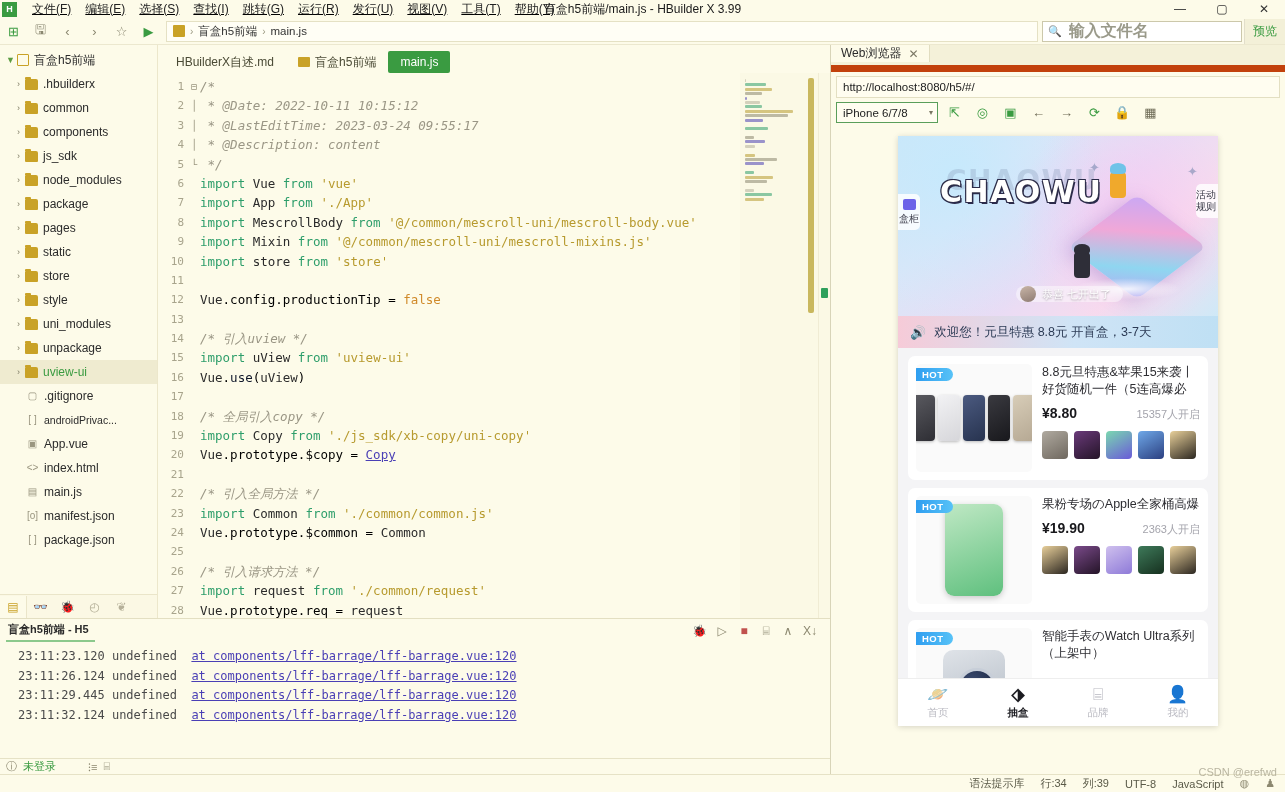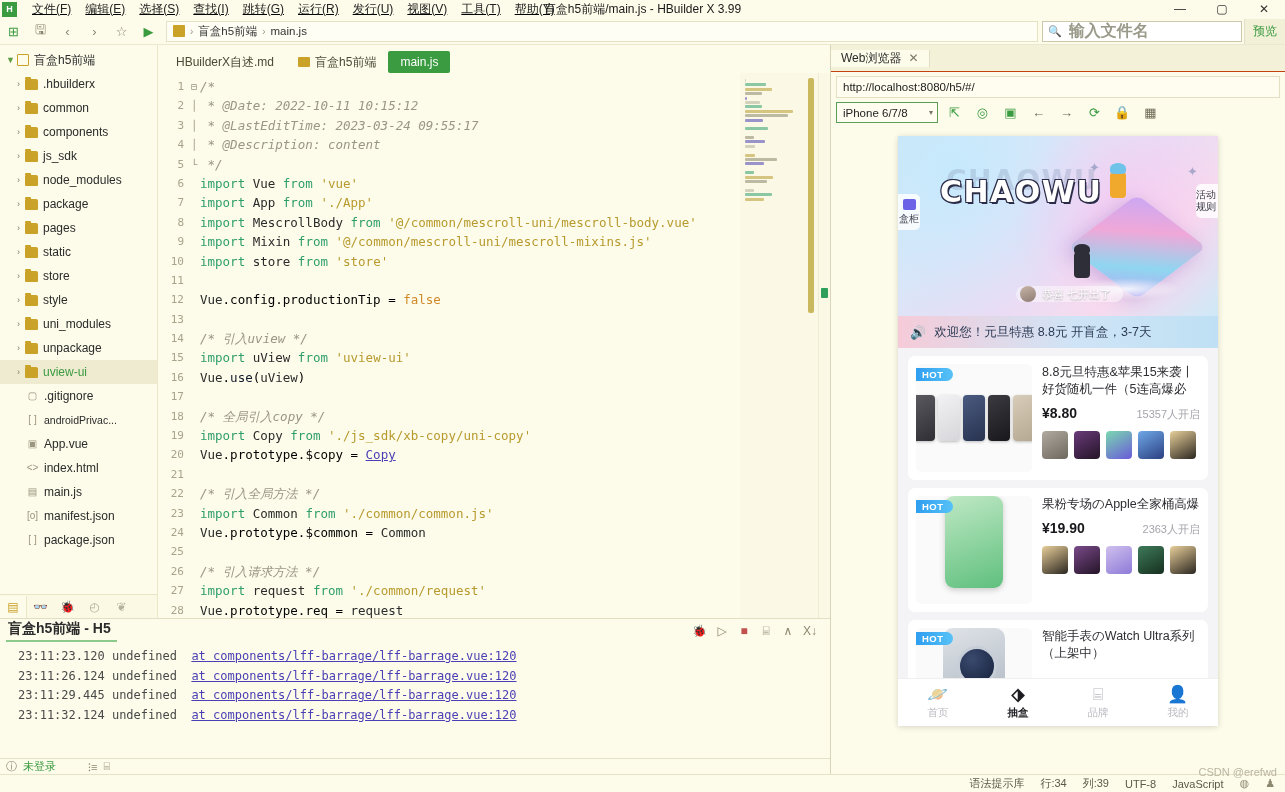--- a/index.html
+++ b/index.html
@@ -369,21 +369,21 @@
     min-height: 0;
   }
   .console-head {
     height: 24px;
     display: flex;
     align-items: center;
     flex: 0 0 24px;
     padding-left: 6px;
   }
   .console-tab {
-    font-size: 14px;
+    font-size: 11px;
     color: #2b2b2b;
     font-weight: bold;
     padding: 0 6px 2px 2px;
     border-bottom: 2px solid #8cc98c;
     height: 22px;
     display: flex;
     align-items: center;
     cursor: default;
   }
   .console-tools {
@@ -430,23 +430,23 @@
     flex: 0 0 455px;
     display: flex;
     flex-direction: column;
     background: #fdfbe9;
     border-left: 1px solid #d8d4b8;
   }
   .wb-tabstrip {
     height: 27px;
     flex: 0 0 27px;
     display: flex;
-    align-items: center;
+    align-items: flex-start;
     background: #f4f1d9;
-    border-bottom: 1px solid #c2410c;
+    border-bottom: 7px solid #c2410c;
   }
   .wb-tab {
     display: flex;
     align-items: center;
     gap: 7px;
     padding: 0 10px;
     background: #fdfbe9;
     font-size: 12px;
     color: #2b2b2b;
     border-right: 1px solid #e1ddc0;
@@ -645,21 +645,21 @@
     margin-bottom: 8px;
     position: relative;
   }
   .card-img {
     width: 116px; height: 108px;
     flex: 0 0 116px;
     border-radius: 5px;
     position: relative;
     overflow: hidden;
     background: #fafafa;
-    display: flex; justify-content: center;
+    display: flex; align-items: center; justify-content: center;
   }
   .hot-badge {
     position: absolute;
     left: 0; top: 4px;
     background: linear-gradient(90deg,#2f9ef0,#57c2f7);
     color: #fff;
     font-size: 9.5px;
     font-weight: bold;
     padding: 1px 9px 1px 6px;
     border-radius: 0 8px 8px 0;

